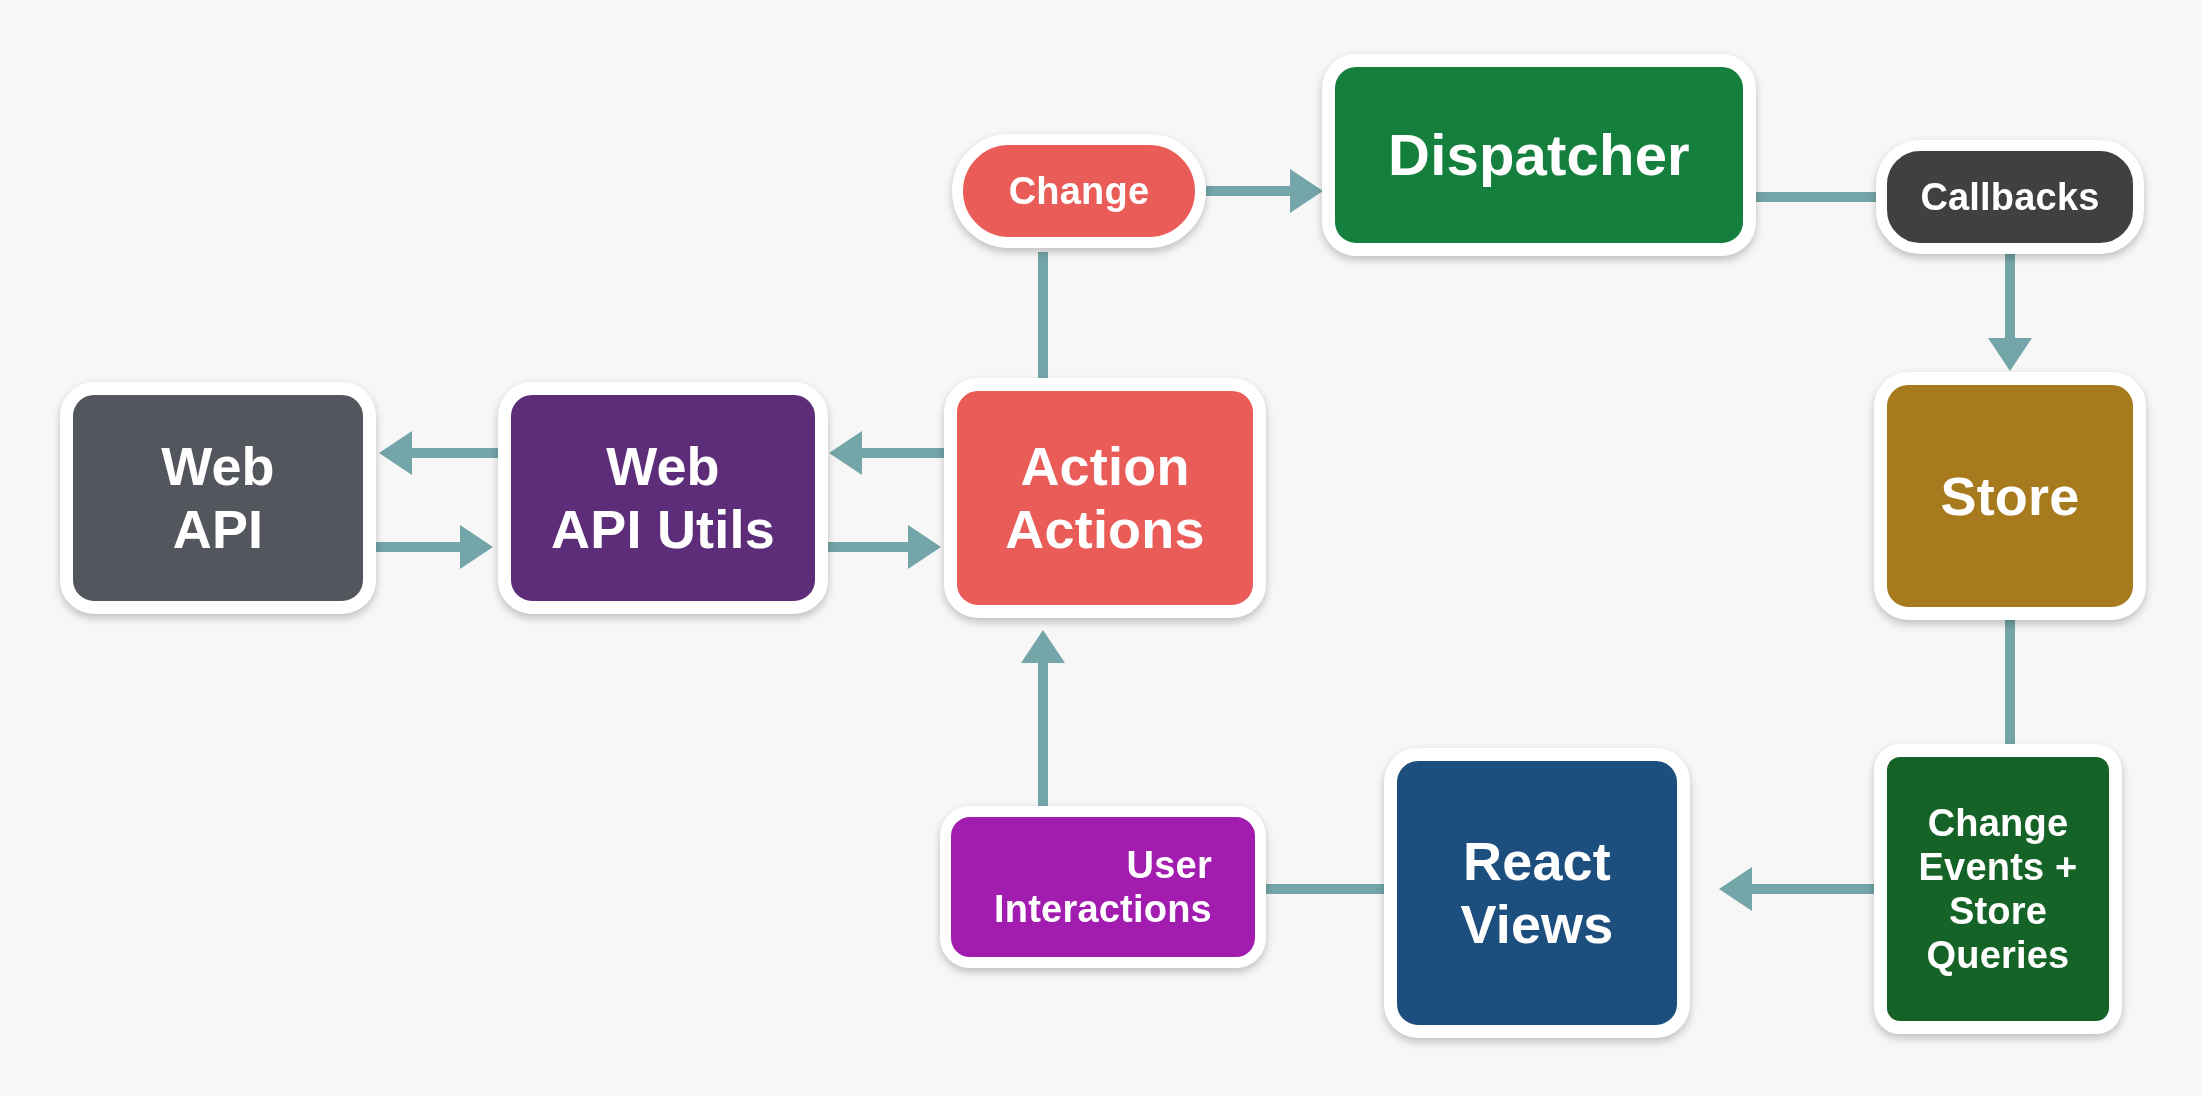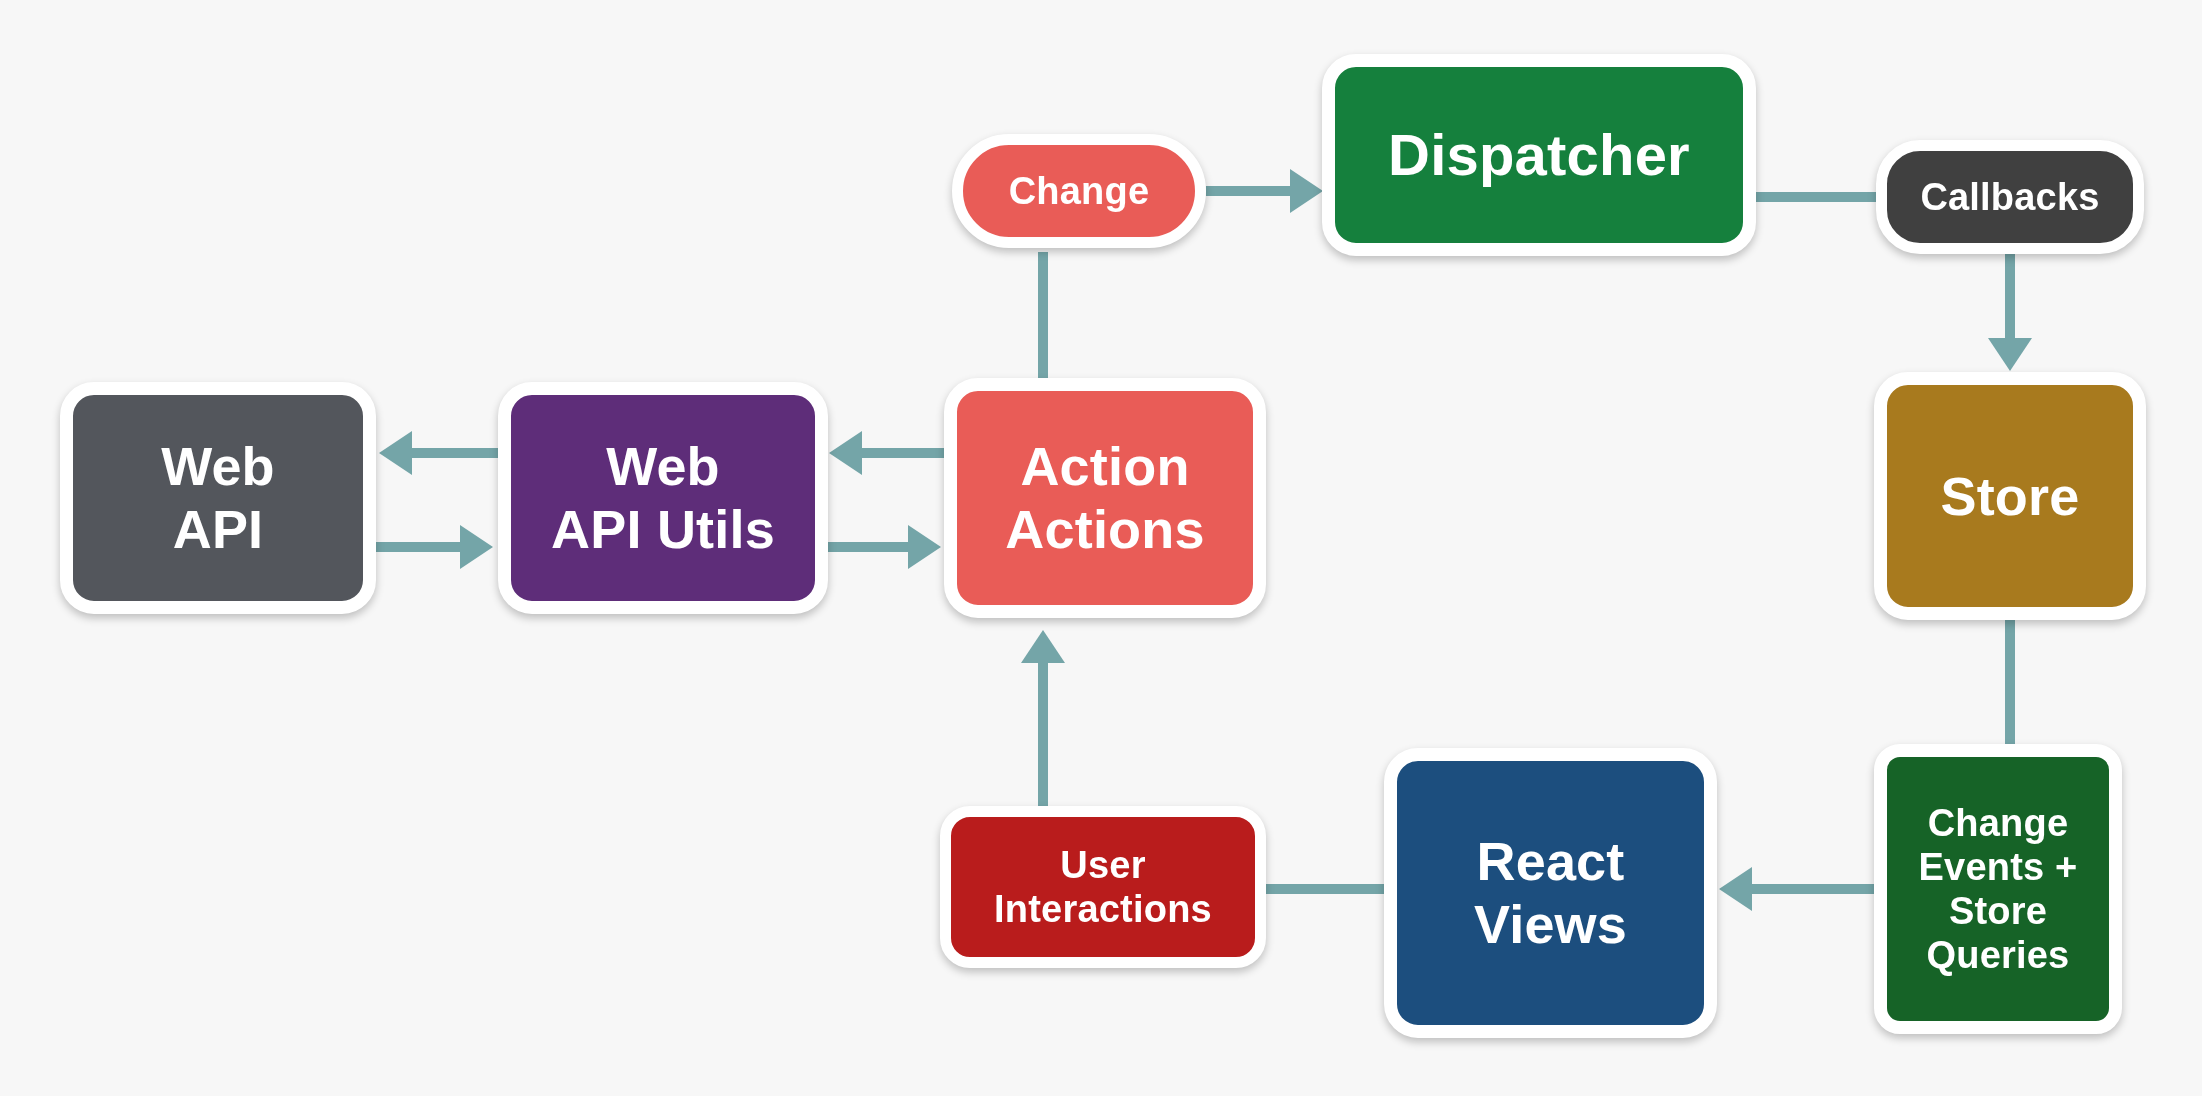--- a/index.html
+++ b/index.html
@@ -142,23 +142,23 @@
     <span>Store</span>
   </div>
 
   <div class="node" style="left:1874px; top:744px; width:248px; height:290px; background:#166327; font-size:38px; border-radius:26px;">
     <span>Change
 Events +
 Store
 Queries</span>
   </div>
 
-  <div class="node" style="left:1384px; top:748px; width:333px; height:290px; background:#1c4e7e; font-size:54px;">
+  <div class="node" style="left:1384px; top:748px; width:306px; height:290px; background:#1c4e7e; font-size:54px;">
     <span>React
 Views</span>
   </div>
 
-  <div class="node small" style="left:940px; top:806px; width:326px; height:162px; background:#b91c1c; font-size:38px;">
+  <div class="node small" style="left:940px; top:806px; width:326px; height:162px; background:#a21caf; font-size:38px;text-align:right;">
     <span>User
 Interactions</span>
   </div>
 
 </div>
 
 </body></html>

